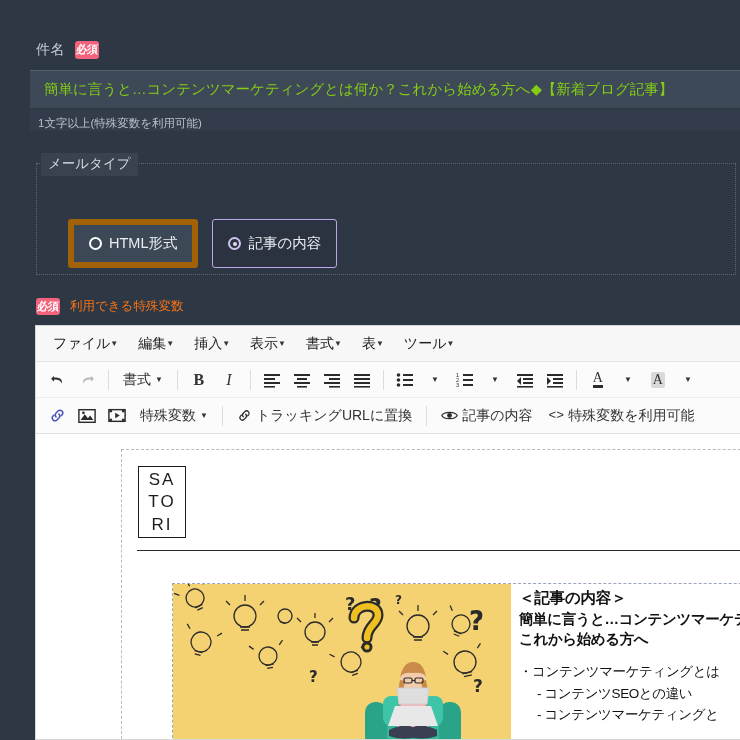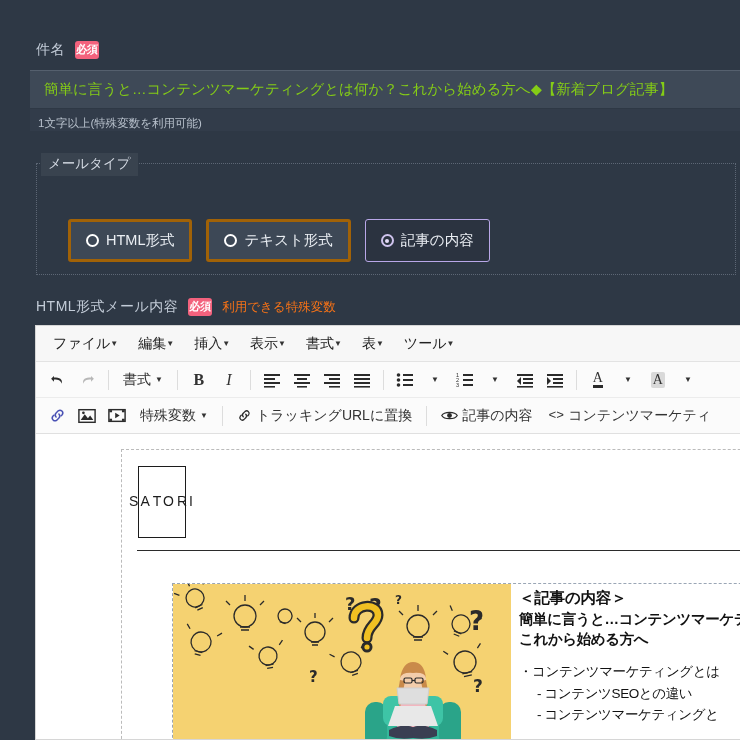--- a/index.html
+++ b/index.html
@@ -39,21 +39,21 @@
     position: absolute; left: 36px; top: 163px; width: 700px; height: 112px;
     border: 1px dotted #5d6775;
   }
   .mailtype-legend {
     position: absolute; left: 4px; top: -11px; background: #39434f;
     color: #d5dbe4; font-size: 13.5px; padding: 2px 7px 3px;
   }
   .radio-row { position: absolute; left: 31px; top: 55px; display: flex; gap: 14px; }
   .radio-pill {
     display: flex; align-items: center; gap: 7px;
-    background: #3d4856; border: 3px solid #a16207; border-radius: 3px;
+    background: #3d4856; border: 6px solid #a16207; border-radius: 3px;
     padding: 9px 15px; color: #eaeef3; font-size: 14.5px; white-space: nowrap;
   }
   .radio-pill.selected { background: #2b3340; border: 1px solid #b9a7e8; }
   .radio-dot {
     width: 13px; height: 13px; border-radius: 50%;
     border: 2px solid #ffffff; flex: none; position: relative;
   }
   .radio-pill.selected .radio-dot { border-color: #cfc4ee; }
   .radio-pill.selected .radio-dot::after {
     content: ""; position: absolute; left: 2.5px; top: 2.5px;
@@ -100,24 +100,24 @@
 
   .editor-canvas {
     height: 307px; background: #ffffff; position: relative; overflow: hidden;
   }
   .mail-table {
     position: absolute; left: 85px; top: 15px; width: 700px; height: 300px;
     border: 1px dashed #bbbbbb; padding: 16px 0 0 16px;
   }
   .satori-logo {
     width: 48px; height: 72px; border: 1.6px solid #1c1c1c;
-    display: flex; flex-direction: row; align-items: center;
+    display: flex; flex-direction: column; align-items: center;
     justify-content: center; gap: 1px;
     font-family: "Liberation Sans", sans-serif; color: #1c1c1c;
-    font-size: 14px; letter-spacing: 2px; line-height: 1.25;
+    font-size: 17px; letter-spacing: 2px; line-height: 1.25;
   }
   .hr-rule {
     margin: 12px 0 0 -1px; width: 640px; height: 0;
     border-top: 1.2px solid #2b2b2b;
   }
   .article-box {
     position: absolute; left: 50px; top: 133px; width: 640px; height: 170px;
     border: 1px dashed #9aa6b5; display: flex;
   }
   .hero-img {
@@ -155,35 +155,30 @@
 
   <div class="mailtype-fieldset">
     <div class="mailtype-legend">メールタイプ</div>
     <div class="radio-row">
 
       <div class="radio-pill">
         <span class="radio-dot"></span>
         <span>HTML形式</span>
       </div>
 
-      <div class="radio-pill">
-        <span class="radio-dot"></span>
-        <span>テキスト形式</span>
-      </div>
 
       <div class="radio-pill selected">
         <span class="radio-dot"></span>
         <span>記事の内容</span>
       </div>
 
     </div>
   </div>
 
   <div class="body-label-row">
-    <span class="field-label">HTML形式メール内容</span>
     <span class="badge-required">必須</span>
     <span class="link-green">利用できる特殊変数</span>
   </div>
 
   <div class="editor">
 
     <div class="menubar">
       <div class="menu-item">
         <span>ファイル</span>
         <span class="caret">▼</span>
@@ -397,21 +392,21 @@
       <div class="tb-btn labeled">
         <svg width="17" height="13" viewBox="0 0 22 14">
           <path d="M1 7 C4 1.5 18 1.5 21 7 C18 12.5 4 12.5 1 7 Z" fill="none" stroke="#2b2b2b" stroke-width="1.6"></path>
           <circle cx="11" cy="7" r="3.1" fill="#2b2b2b"></circle>
         </svg>
         <span>記事の内容</span>
       </div>
 
       <div class="tb-btn labeled">
         <span style="font-family:'Liberation Mono',monospace;font-size:13px;">&lt;&gt;</span>
-        <span>コンテンツマーケティ</span>
+        <span>特殊変数を利用可能</span>
       </div>
 
     </div>
 
     <div class="editor-canvas">
 
       <div class="mail-table">
 
         <div class="satori-logo">
           <span>SA</span>

